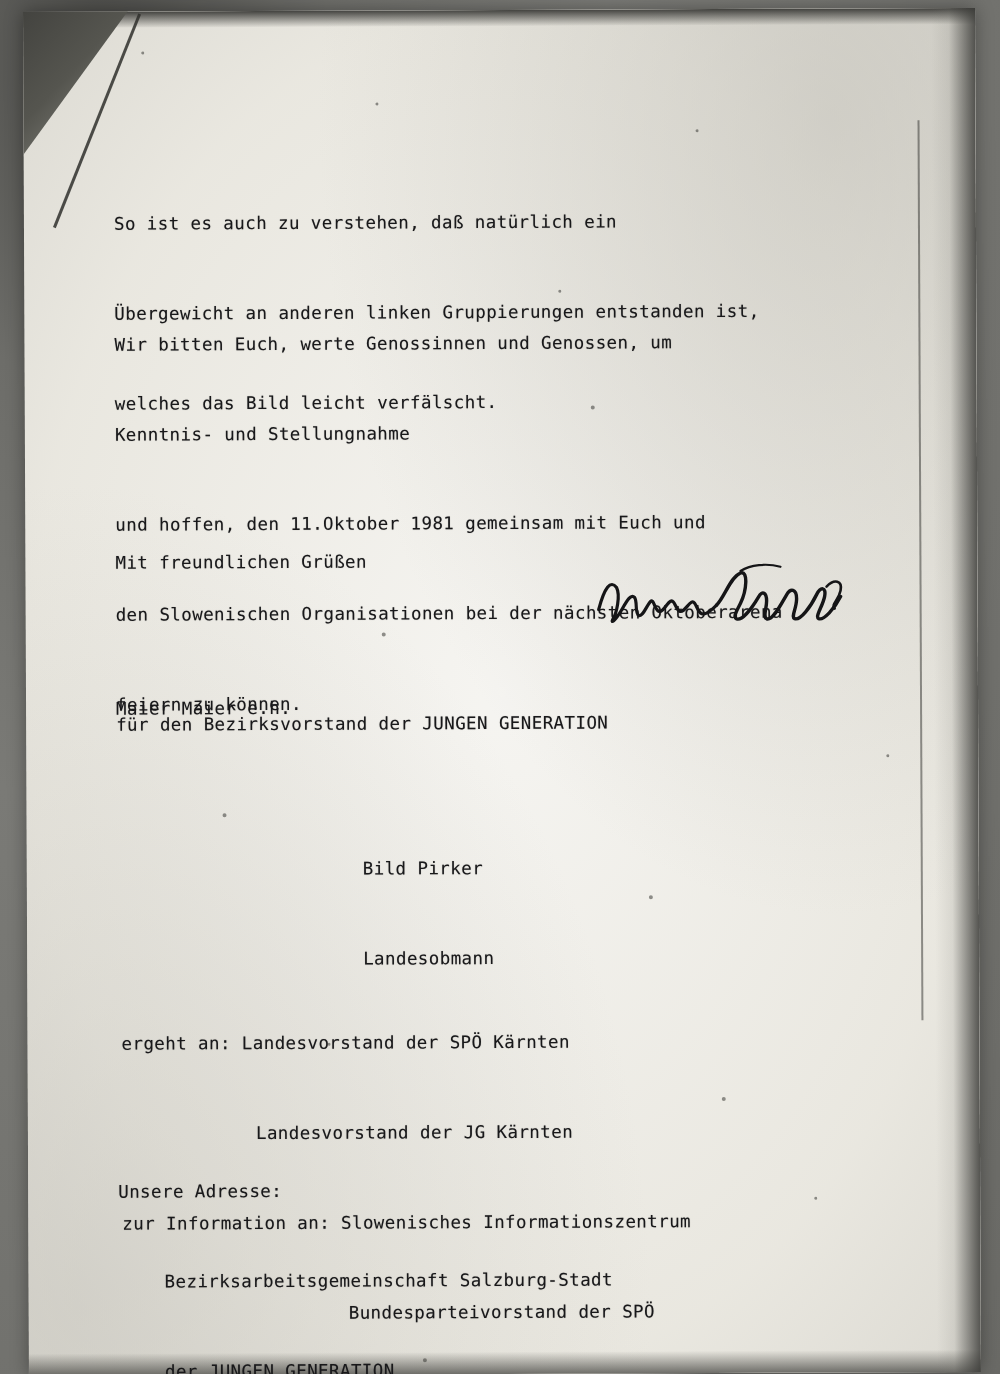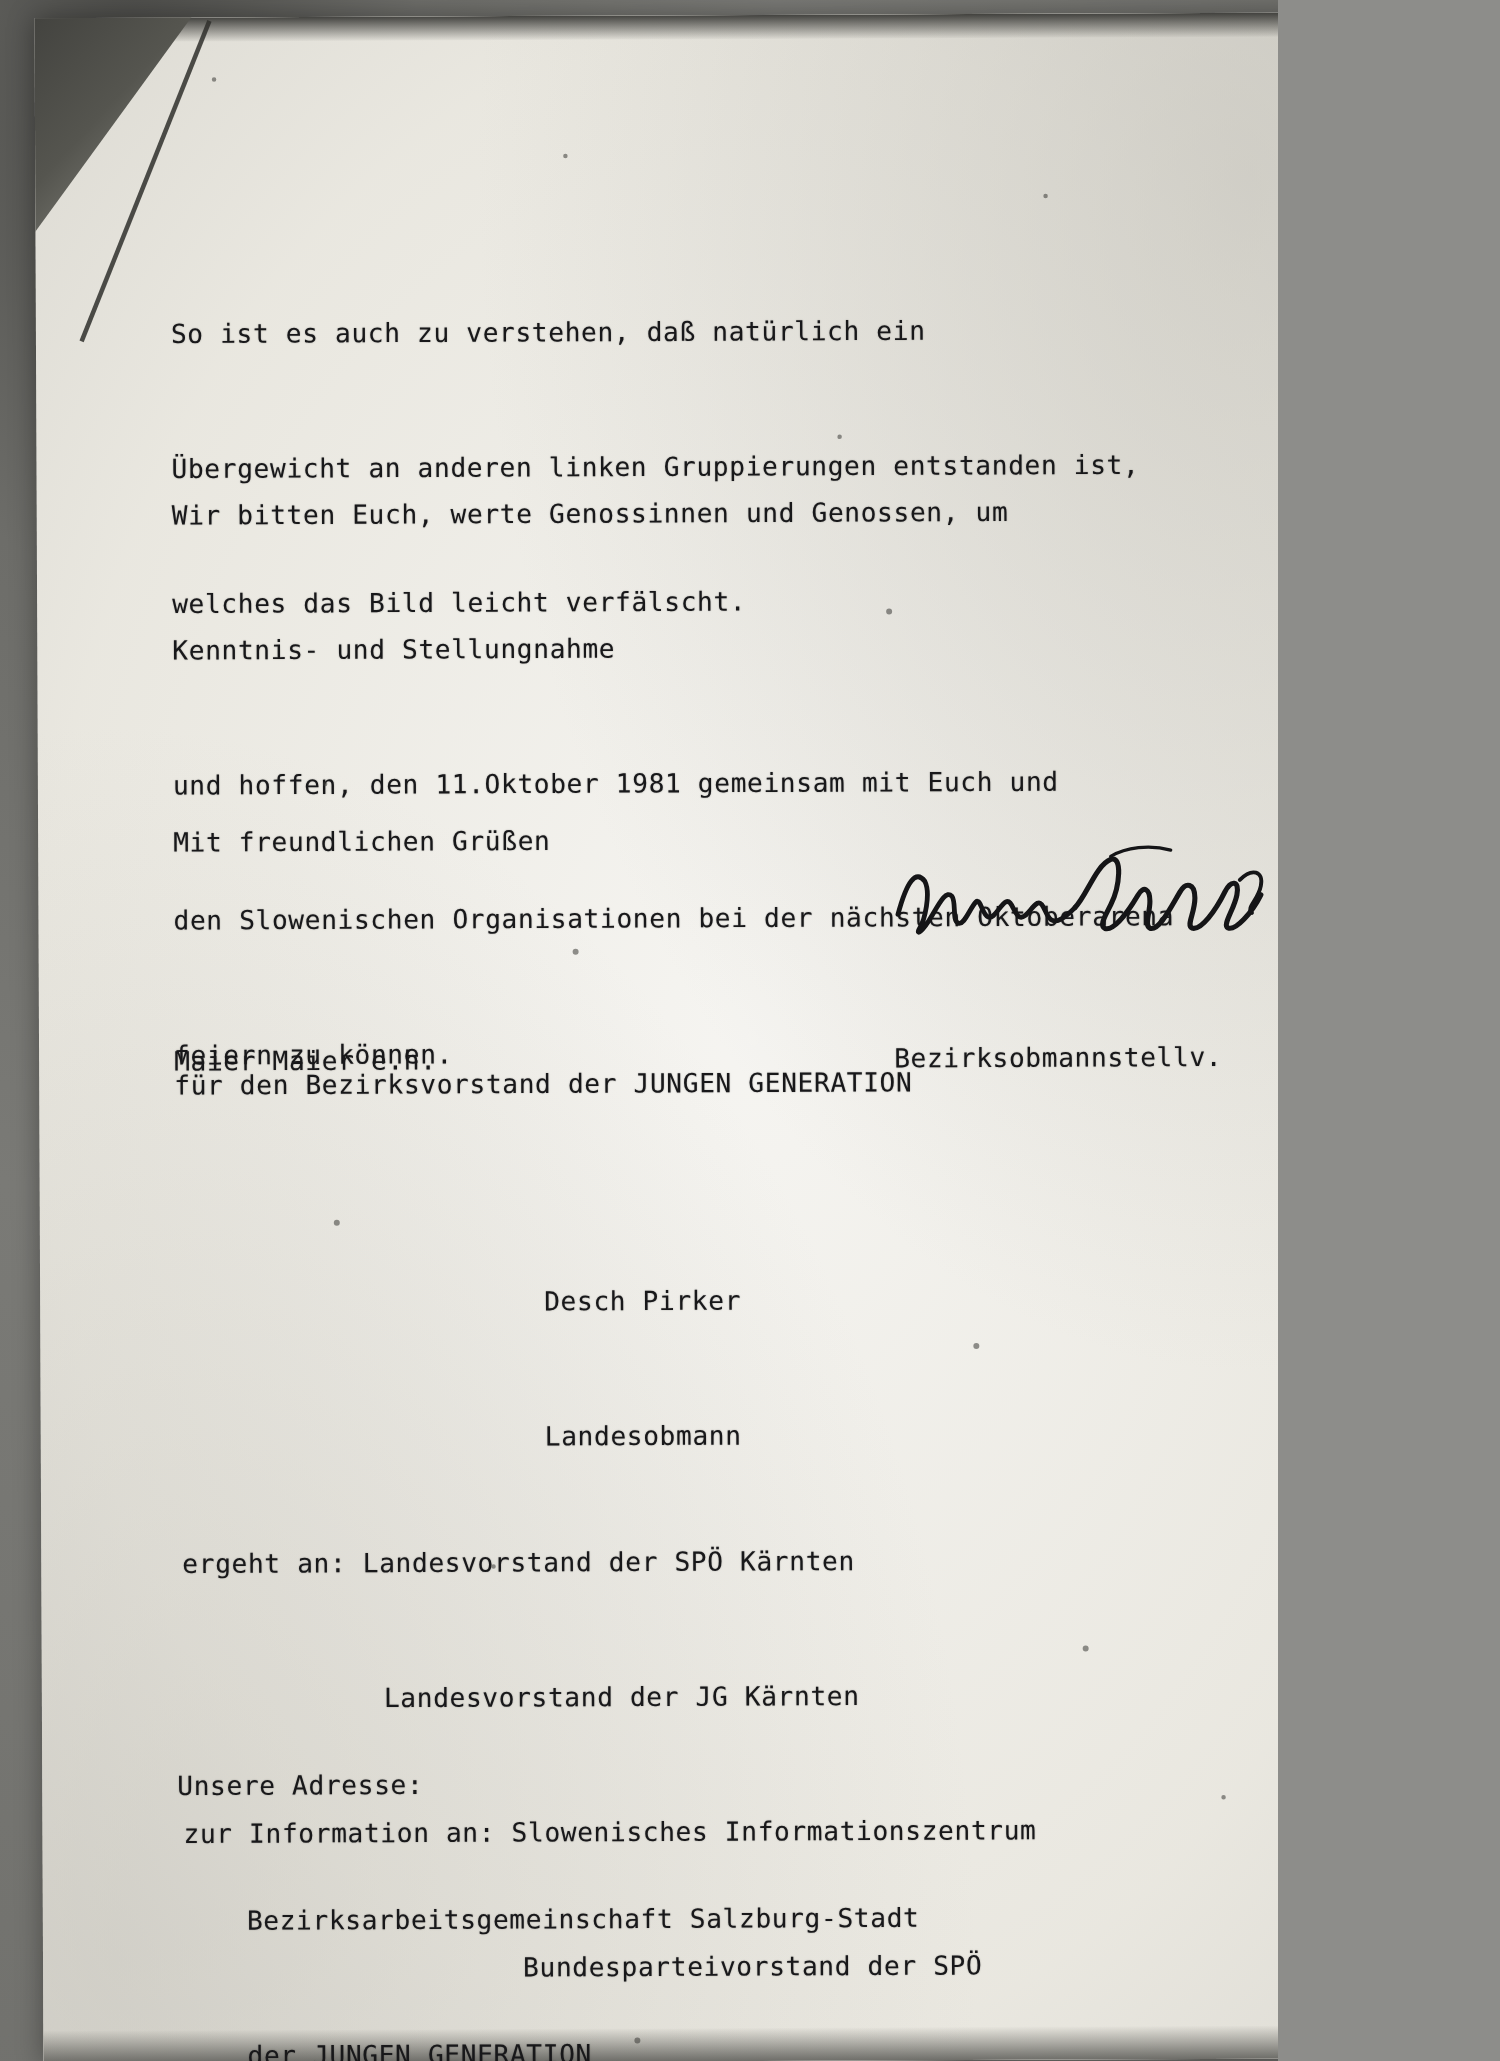--- a/index.html
+++ b/index.html
@@ -2,21 +2,21 @@
 <html><head>
 <meta charset="utf-8">
 <style>
   html, body {
     margin: 0;
     padding: 0;
     background: #8d8d8a;
   }
   .page {
     position: relative;
-    width: 852px;
+    width: 1000px;
     height: 1374px;
     overflow: hidden;
     background: #ffffff;
     font-family: "DejaVu Sans Mono", monospace;
   }
   
   .scan-bg {
     position: absolute;
     inset: 0;
     background:
@@ -180,25 +180,24 @@
         <div>Mit freundlichen Grüßen</div>
         <div style="height:12px"></div>
         <div>für den Bezirksvorstand der JUNGEN GENERATION</div>
       </div>
 
       <div class="blk sig-left">
         <div>Maier Maier e.h.</div>
       </div>
 
       <div class="blk sig-right">
-        <div>Bezirksobmannstellv.</div>
       </div>
 
       <div class="blk center-block">
-        <div>Desch Pirker</div>
+        <div>Bild Pirker</div>
         <div>Landesobmann</div>
       </div>
 
       <div class="blk ergeht">
         <div>ergeht an: Landesvorstand der SPÖ Kärnten</div>
         <div class="indent1">Landesvorstand der JG Kärnten</div>
         <div>zur Information an: Slowenisches Informationszentrum</div>
         <div class="indent2">Bundesparteivorstand der SPÖ</div>
       </div>
 

